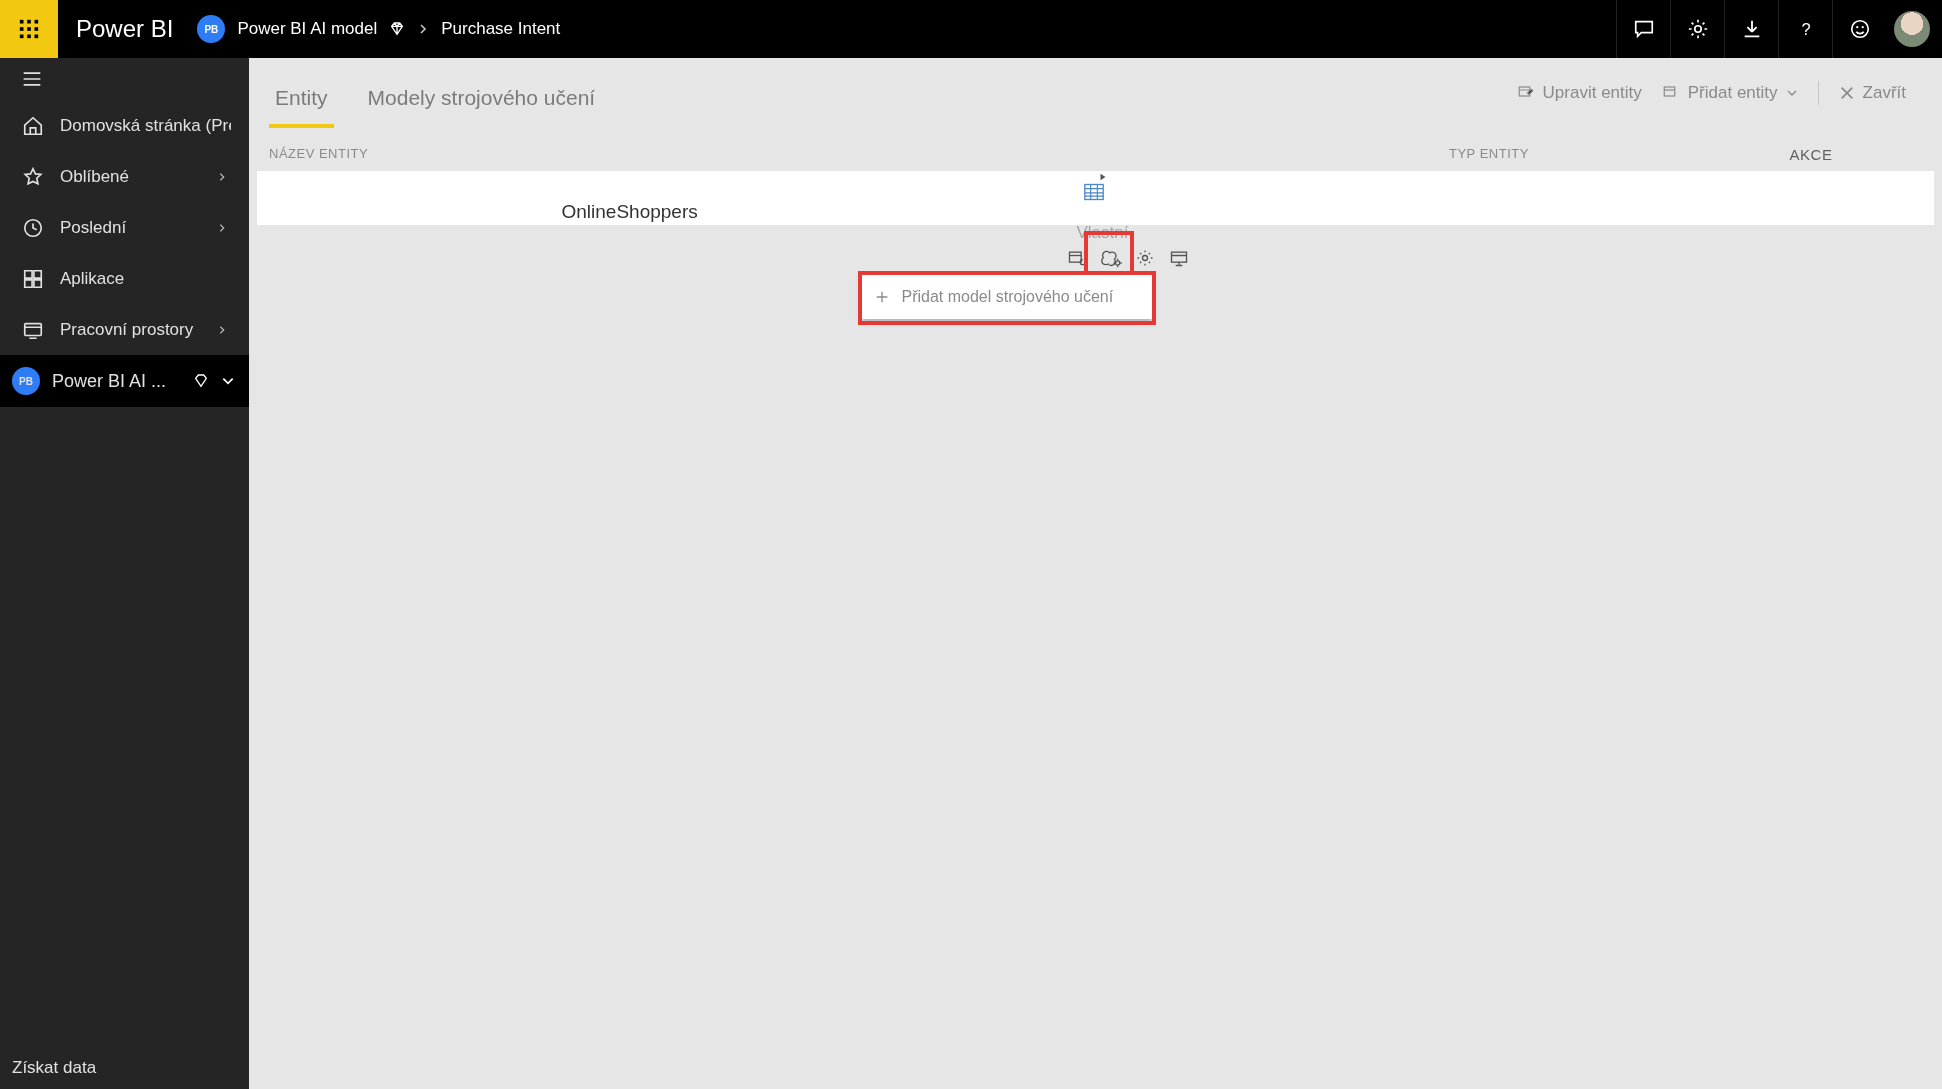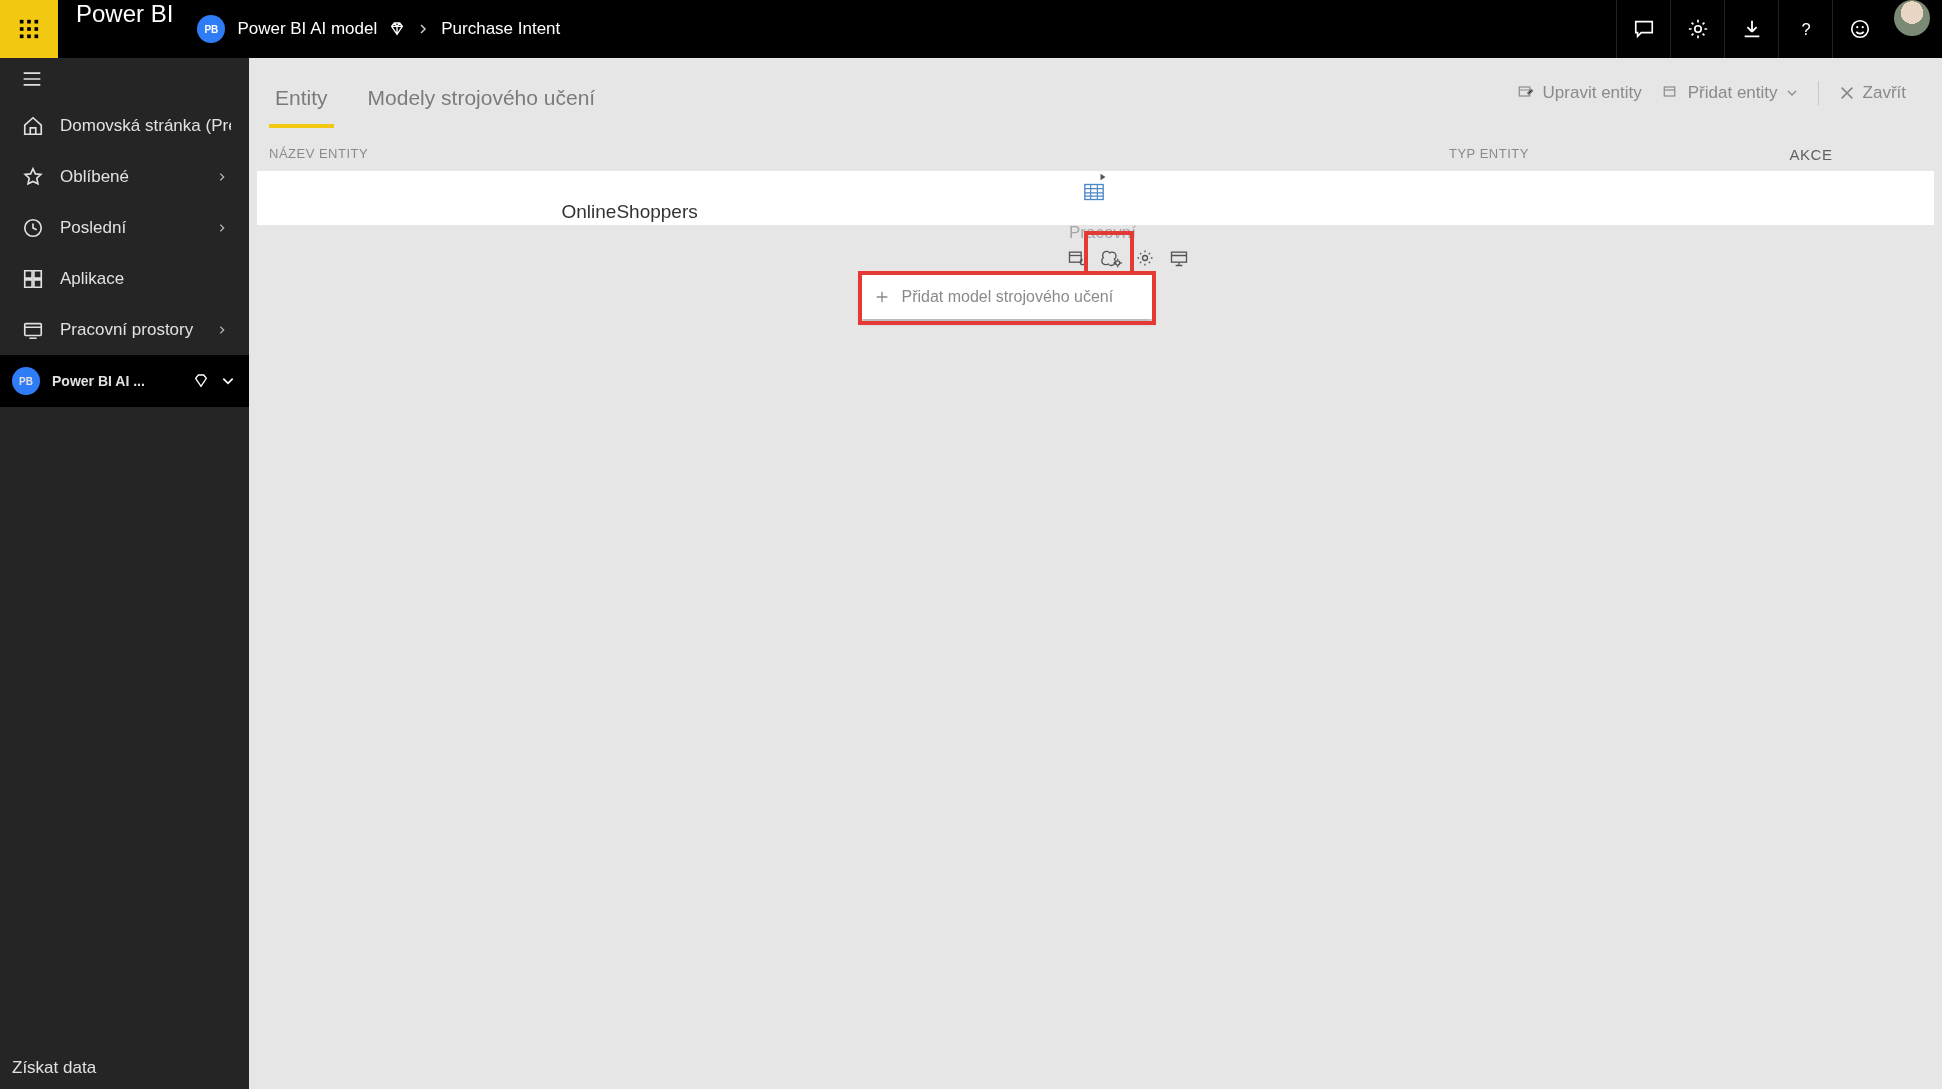--- a/index.html
+++ b/index.html
@@ -1,19 +1,19 @@
 <!DOCTYPE html>
 <html><head>
   <meta charset="utf-8">
   <style>
     * { box-sizing: border-box; margin: 0; padding: 0; font-family: "Segoe UI", Arial, sans-serif; }
     body { width: 1942px; height: 1089px; overflow: hidden; background: #e6e6e6; }
 
     
-    .topbar { display:flex; height:58px; background:#000; color:#fff; }
+    .topbar { display:flex; align-items:center; height:58px; background:#000; color:#fff; }
     .topbar .applauncher { width:58px; height:58px; background:#f2c811; display:flex; align-items:center; justify-content:center; }
     .topbar .applauncher svg { width:22px; height:22px; }
     .topbar .brand { font-size:24px; font-weight:400; padding:0 24px 0 18px; color:#fff; }
     .topbar .breadcrumbs { display:flex; align-items:center; gap:12px; font-size:17px; }
     .topbar .wsicon { width:28px; height:28px; border-radius:50%; background:#2e7cf6; display:inline-flex; align-items:center; justify-content:center; font-size:10px; font-weight:600; }
     .topbar .diamond { display:inline-flex; }
     .topbar .chev { opacity:.8; }
     .topbar .spacer { flex:1; }
     .topbar .topicon { width:54px; height:58px; display:flex; align-items:center; justify-content:center; border-left:1px solid #222; }
     .topbar .avatar { width:36px; height:36px; border-radius:50%; background:#bbb; display:inline-block; margin:0 12px 0 8px; background-image: radial-gradient(circle at 50% 35%, #e8d5c4 0 38%, transparent 38%), linear-gradient(#7a8a74,#7a8a74); background-size:100% 100%; }
@@ -21,21 +21,21 @@
     
     .shell { display:flex; height:calc(1089px - 58px); }
     .leftnav { width:249px; background:#252525; color:#e1e1e1; display:flex; flex-direction:column; font-size:17px; position:relative; }
     .leftnav .hamburger { height:42px; display:flex; align-items:center; padding-left:22px; }
     .leftnav .navitem { height:51px; display:flex; align-items:center; padding:0 18px 0 22px; gap:16px; cursor:pointer; white-space:nowrap; overflow:hidden; }
     .leftnav .navitem .navicon { width:22px; display:flex; justify-content:center; }
     .leftnav .navitem .label { flex:1; overflow:hidden; text-overflow:clip; }
     .leftnav .navitem .expand { width:18px; display:flex; justify-content:center; opacity:.8; }
     .leftnav .wsitem { height:52px; display:flex; align-items:center; padding:0 14px 0 12px; gap:12px; background:#000; }
     .leftnav .wsitem .wsbubble { width:28px; height:28px; border-radius:50%; background:#2e7cf6; display:flex; align-items:center; justify-content:center; font-size:10px; font-weight:600; }
-    .leftnav .wsitem .label { flex:1; font-weight:700; font-size:14px; overflow:hidden; white-space:nowrap; text-overflow:ellipsis; }
+    .leftnav .wsitem .label { flex:1; font-weight:400; font-size:18px; overflow:hidden; white-space:nowrap; text-overflow:ellipsis; }
     .leftnav .footer { position:absolute; bottom:0; left:0; right:0; height:42px; display:flex; align-items:center; padding-left:12px; font-size:17px; }
 
     
     .main { flex:1; background:#e6e6e6; display:flex; flex-direction:column; }
     .page-head { height:70px; display:flex; align-items:center; padding:0 26px 0 20px; }
     .page-head .tabs { display:flex; gap:28px; height:100%; align-items:flex-end; }
     .page-head .tab { padding:18px 6px 14px 6px; font-size:21px; color:#7b7b7b; border-bottom:4px solid transparent; }
     .page-head .tab.active { border-bottom-color:#f2c811; }
     .page-head .spacer { flex:1; }
     .page-head .action { display:flex; align-items:center; gap:8px; padding:6px 10px; color:#8a8a8a; font-size:17px; }
@@ -272,21 +272,21 @@
         </span>
       <span class="enticon">
           <svg width="20" height="18" viewBox="0 0 24 20">
             <rect x="1" y="1" width="22" height="18" fill="none" stroke="#4a88c7" stroke-width="1.6"></rect>
             <path stroke="#4a88c7" stroke-width="1.4" d="M1 6h22M1 11h22M1 15h22M8 1v18M16 1v18"></path>
           </svg>
         </span>
       <div class="entlabel">
         <span class="entname">OnlineShoppers</span>
       </div>
-      <div class="enttype">Pracovní</div>
+      <div class="enttype">Vlastní</div>
       <div class="entactions">
         <span class="aicon">
             <svg width="22" height="20" viewBox="0 0 24 24">
               <rect x="3" y="5" width="14" height="12" fill="none" stroke="#555" stroke-width="1.6"></rect>
               <path stroke="#555" stroke-width="1.6" d="M3 9h14"></path>
               <path fill="none" stroke="#555" stroke-width="1.6" d="M19 14a3 3 0 1 0 3 3"></path>
             </svg>
           </span>
         <span class="aicon">
             <svg width="24" height="20" viewBox="0 0 28 24">

